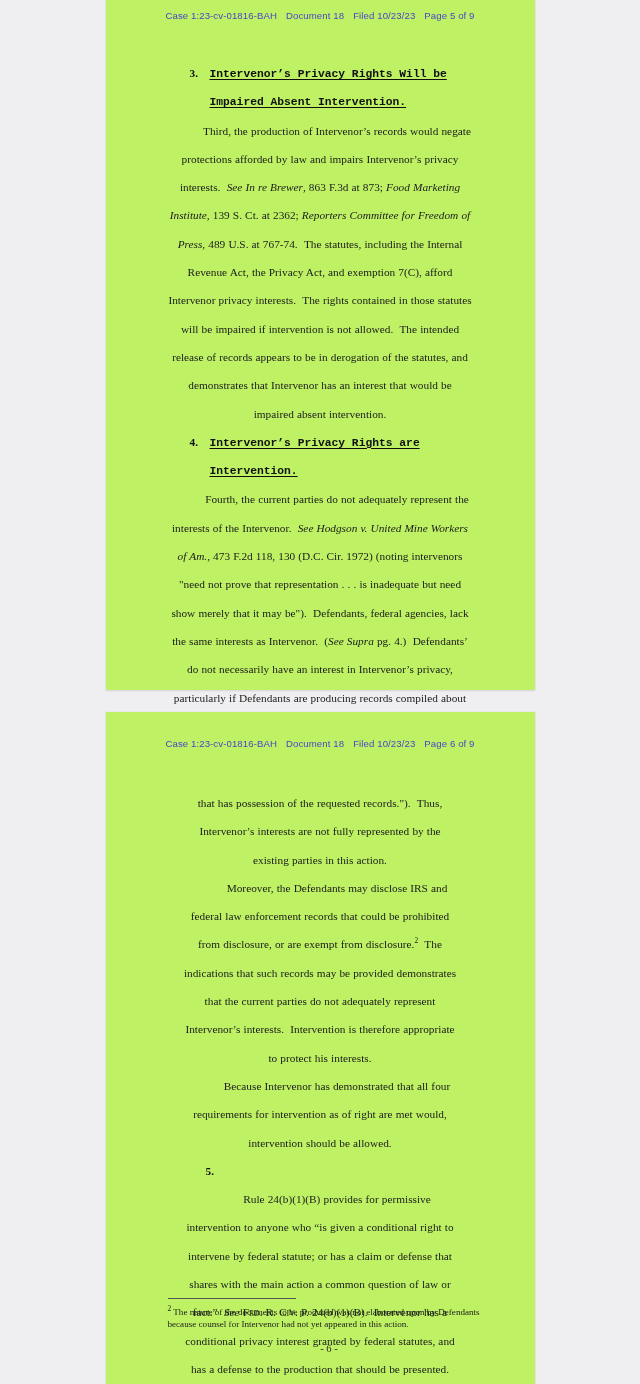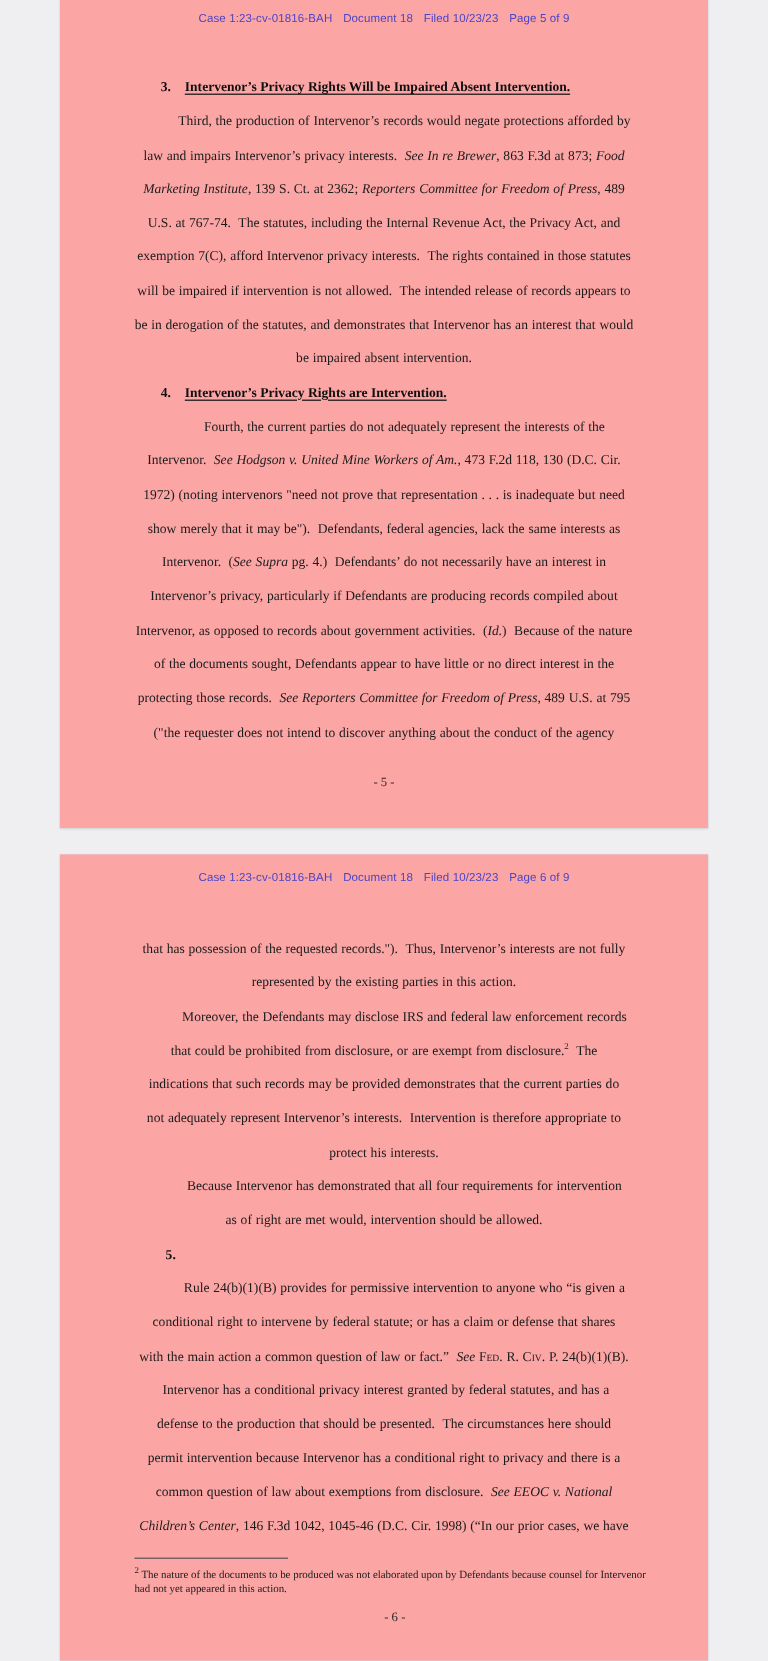--- a/index.html
+++ b/index.html
@@ -13,38 +13,38 @@
     font-family: "Liberation Serif", serif;
     -webkit-font-smoothing: antialiased;
   }
   .viewer {
     width: 640px;
     box-sizing: border-box;
     padding-top: 0px;
   }
   .page {
     position: relative;
-    width: 540px;
+    width: 429px;
     margin: 0 auto;
-    background: #fca5a5;
+    background: #bef264;
     box-sizing: border-box;
     box-shadow: 0 1px 2px rgba(0,0,0,0.10), 0 0 0 0.5px rgba(0,0,0,0.04);
   }
   .page-1 {
     height: 690px;
     padding: 0;
   }
   .page-gap {
     height: 22px;
     width: 640px;
     background: #efeff1;
   }
   .page-2 {
     height: 672px;
-    padding: 4px;
+    padding: 16px;
   }
 
   
   .ecf-header {
     text-align: center;
     font-family: "Liberation Sans", sans-serif;
     font-size: 9.6px;
     color: #4b45c6;
     letter-spacing: 0.1px;
     padding-top: 10px;
@@ -86,20 +86,21 @@
   }
   .heading-num {
     font-weight: bold;
     width: 20px;
     flex: 0 0 20px;
   }
   .heading-text {
     font-weight: bold;
     text-decoration: underline;
     text-underline-offset: 2px;
+    font-family: Liberation Mono, monospace;
   }
   .heading-text .nounder { text-decoration: none; }
 
   i, .ital { font-style: italic; }
   .smallcaps {
     font-variant: small-caps;
   }
   sup.fnref {
     font-size: 7.4px;
     vertical-align: super;

